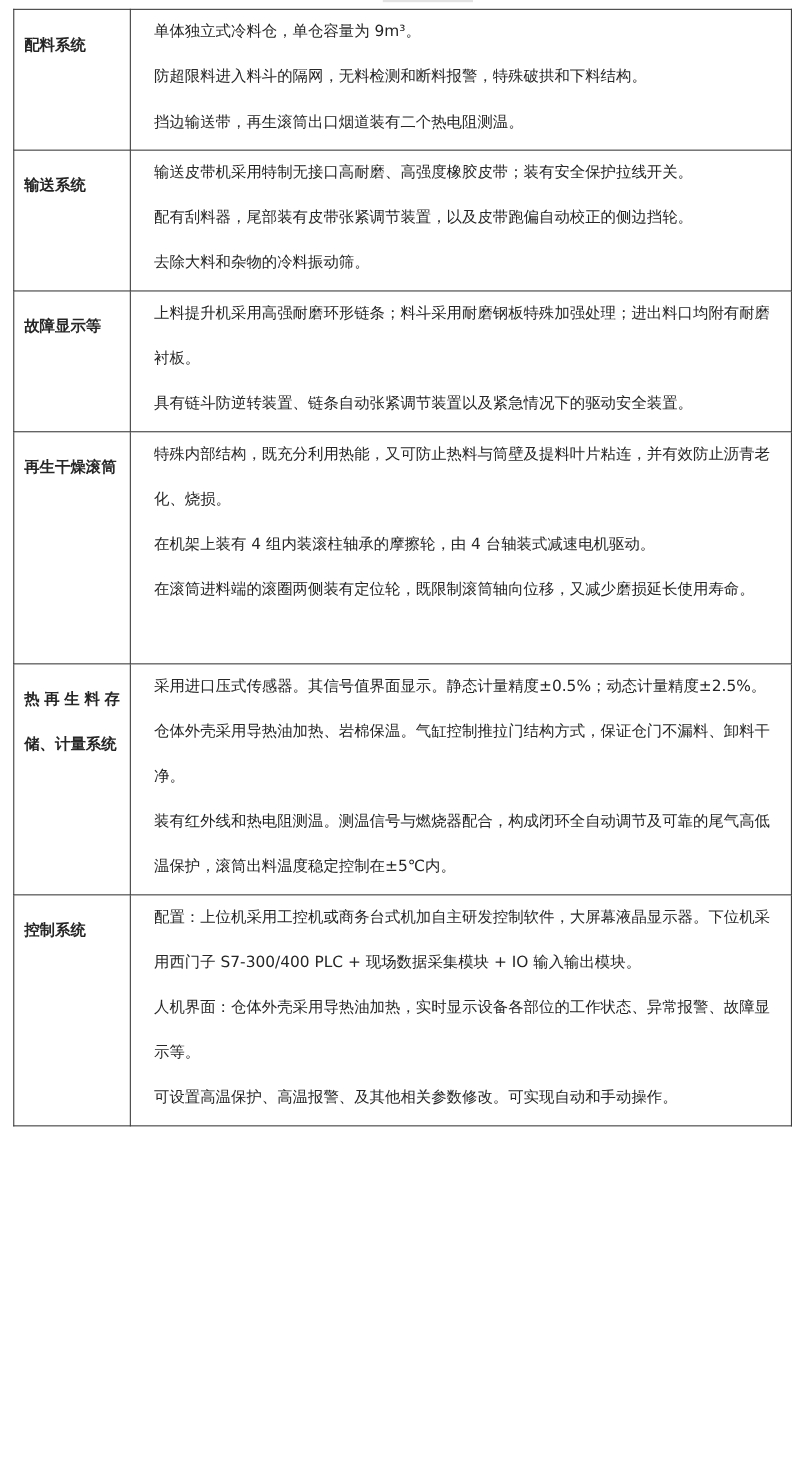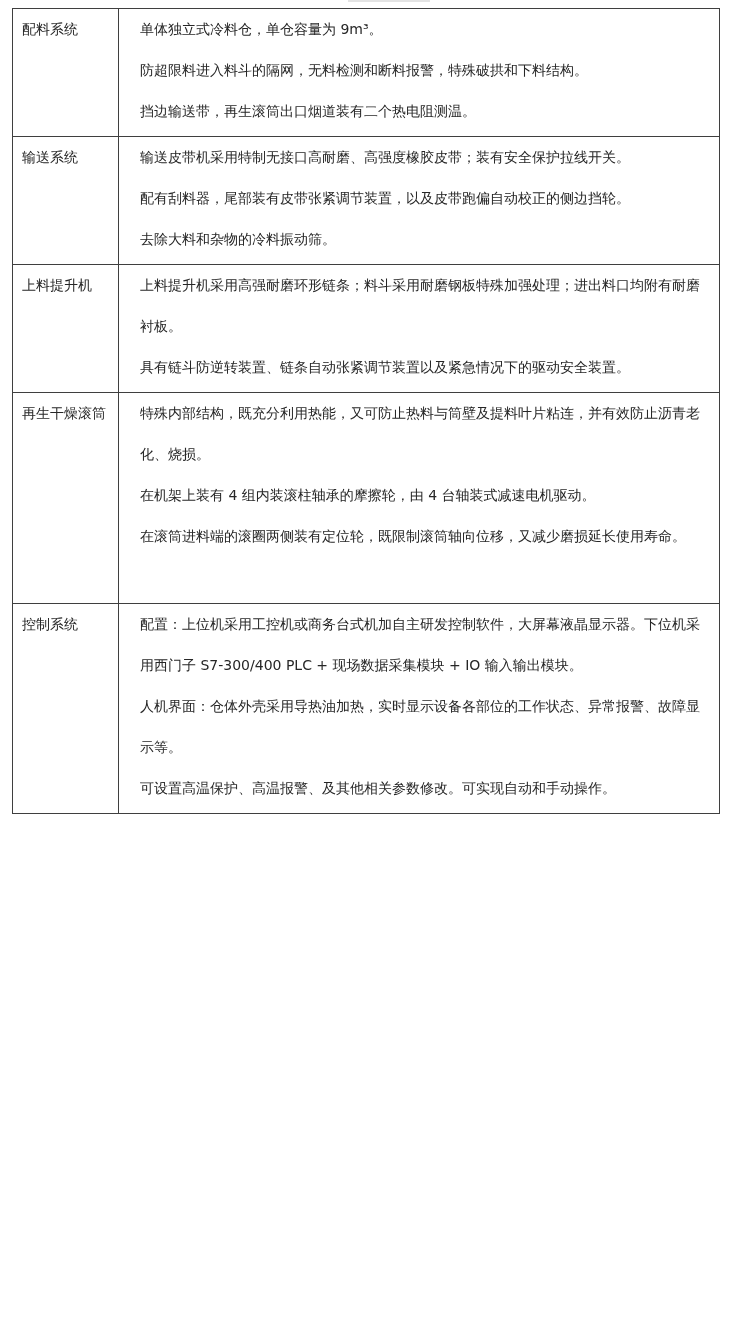--- a/index.html
+++ b/index.html
@@ -31,22 +31,22 @@
     width: 100%;
     table-layout: fixed;
   }
   table.spec-table td {
     border: 1px solid #3f3f3f;
     vertical-align: top;
     font-size: 14px;
   }
   td.label-cell {
     width: 106px;
-    padding: 0 9px 4px 9px;
-    font-weight: normal;
+    padding: 12px 9px 4px 9px;
+    font-weight: bold;
     line-height: 41px;
     text-align: justify;
     text-justify: inter-ideograph;
     word-break: break-word;
   }
   td.content-cell {
     padding: 0 8px 4px 21px;
     word-break: break-word;
   }
   p.spec-paragraph {
@@ -88,35 +88,45 @@
       <span>输送系统</span>
     </td>
     <td class="content-cell">
               <p class="spec-paragraph">输送皮带机采用特制无接口高耐磨、高强度橡胶皮带；装有安全保护拉线开关。</p>
               <p class="spec-paragraph">配有刮料器，尾部装有皮带张紧调节装置，以及皮带跑偏自动校正的侧边挡轮。</p>
               <p class="spec-paragraph">去除大料和杂物的冷料振动筛。</p>
             </td>
   </tr>
           <tr>
     <td class="label-cell">
-      <span>上料提升机</span>
+      <span>故障显示等</span>
     </td>
     <td class="content-cell">
               <p class="spec-paragraph">上料提升机采用高强耐磨环形链条；料斗采用耐磨钢板特殊加强处理；进出料口均附有耐磨衬板。</p>
               <p class="spec-paragraph">具有链斗防逆转装置、链条自动张紧调节装置以及紧急情况下的驱动安全装置。</p>
             </td>
   </tr>
           <tr>
     <td class="label-cell">
       <span>再生干燥滚筒</span>
     </td>
     <td class="content-cell">
               <p class="spec-paragraph">特殊内部结构，既充分利用热能，又可防止热料与筒壁及提料叶片粘连，并有效防止沥青老化、烧损。</p>
               <p class="spec-paragraph">在机架上装有 4 组内装滚柱轴承的摩擦轮，由 4 台轴装式减速电机驱动。</p>
               <p class="spec-paragraph">在滚筒进料端的滚圈两侧装有定位轮，既限制滚筒轴向位移，又减少磨损延长使用寿命。</p>
+            </td>
+  </tr>
+          <tr>
+    <td class="label-cell">
+      <span>热再生料存储、计量系统</span>
+    </td>
+    <td class="content-cell">
+              <p class="spec-paragraph">采用进口压式传感器。其信号值界面显示。静态计量精度±0.5%；动态计量精度±2.5%。</p>
+              <p class="spec-paragraph">仓体外壳采用导热油加热、岩棉保温。气缸控制推拉门结构方式，保证仓门不漏料、卸料干净。</p>
+              <p class="spec-paragraph">装有红外线和热电阻测温。测温信号与燃烧器配合，构成闭环全自动调节及可靠的尾气高低温保护，滚筒出料温度稳定控制在±5℃内。</p>
             </td>
   </tr>
           <tr>
     <td class="label-cell">
       <span>控制系统</span>
     </td>
     <td class="content-cell">
               <p class="spec-paragraph">配置：上位机采用工控机或商务台式机加自主研发控制软件，大屏幕液晶显示器。下位机采用西门子 S7-300/400 PLC + 现场数据采集模块 + IO 输入输出模块。</p>
               <p class="spec-paragraph">人机界面：仓体外壳采用导热油加热，实时显示设备各部位的工作状态、异常报警、故障显示等。</p>
               <p class="spec-paragraph">可设置高温保护、高温报警、及其他相关参数修改。可实现自动和手动操作。</p>

